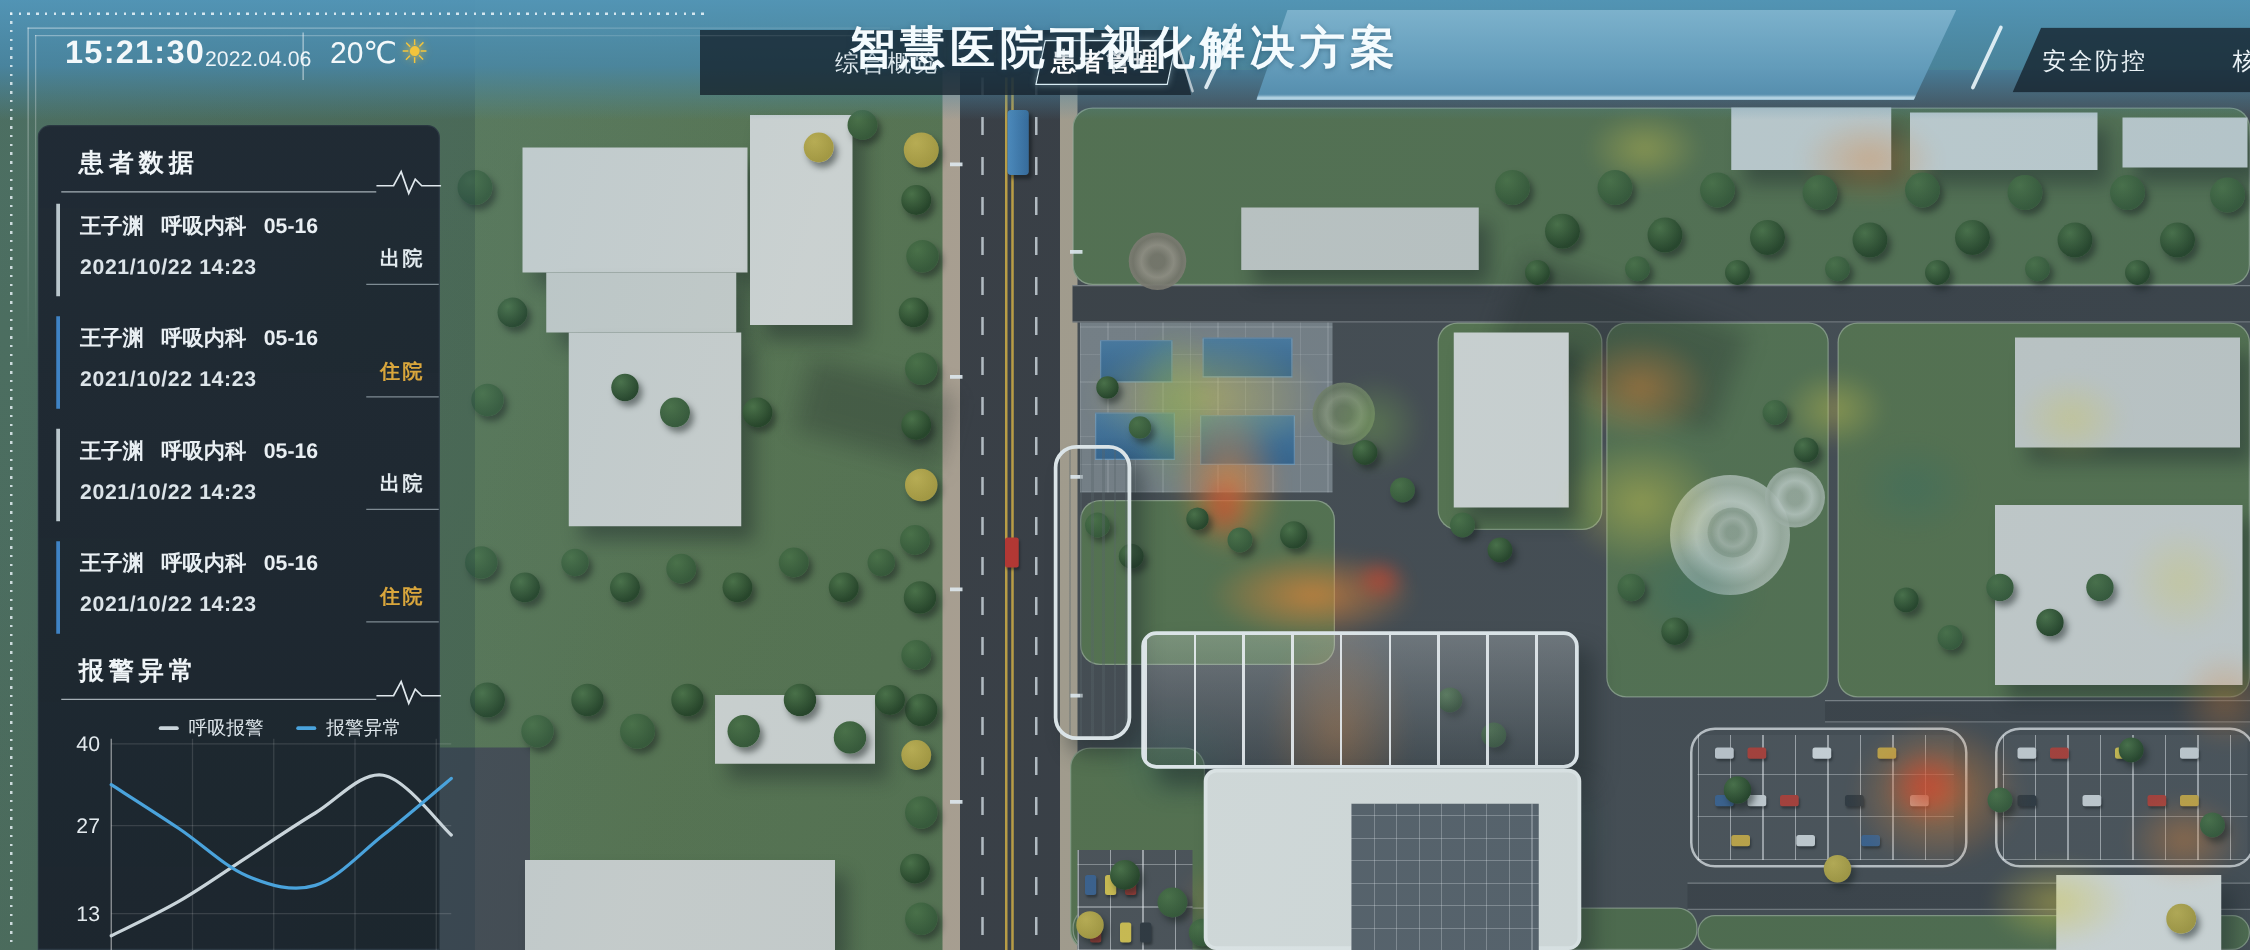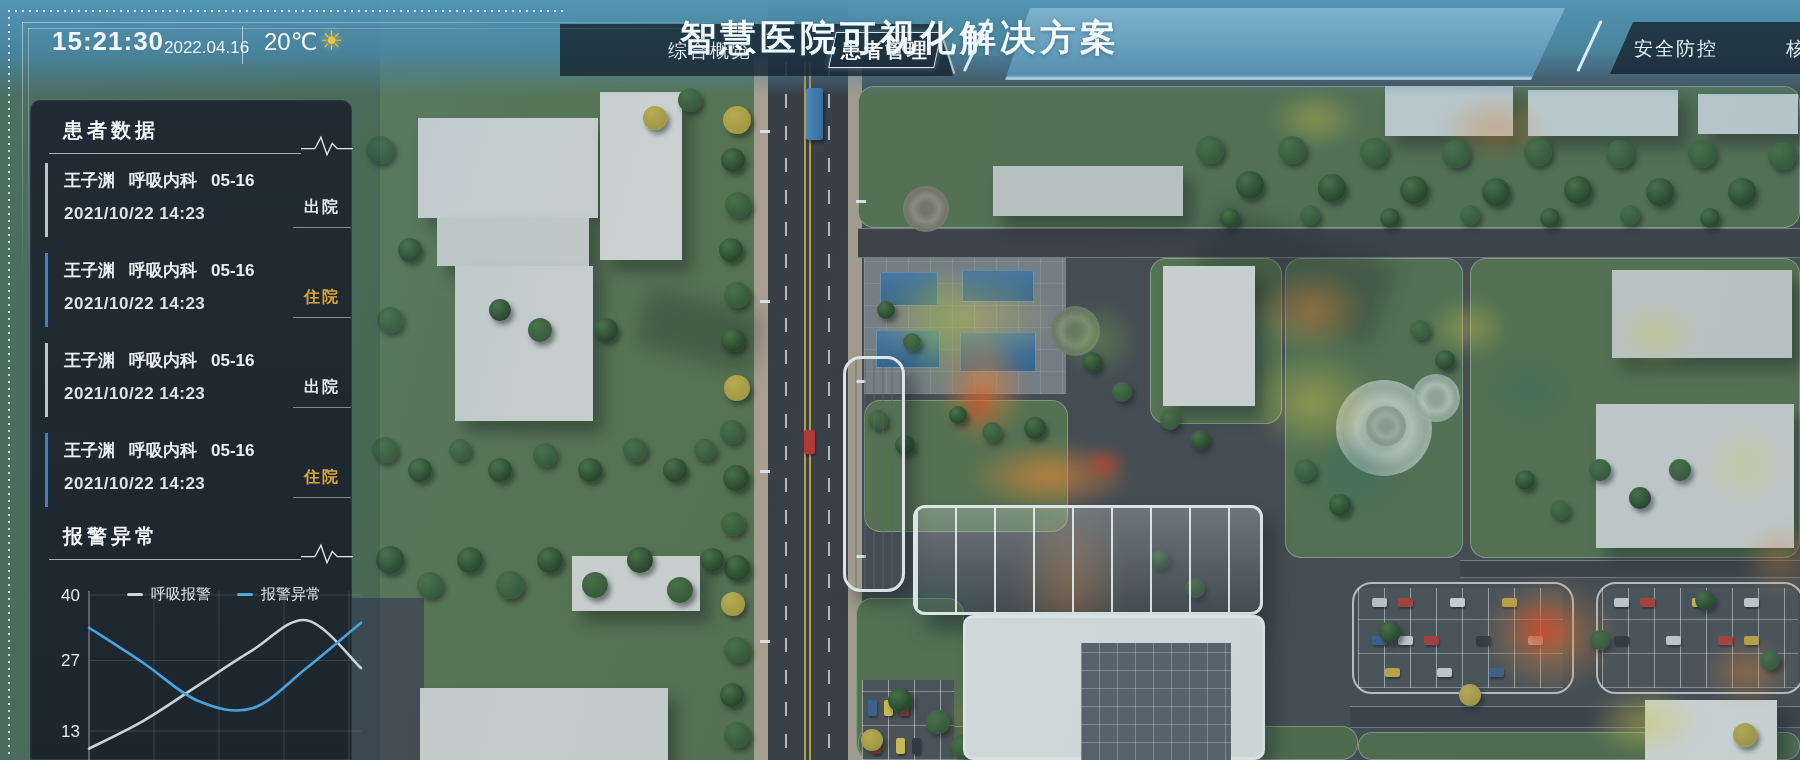--- a/index.html
+++ b/index.html
@@ -83,21 +83,21 @@
   .pulse{position:absolute;left:270px;width:52px;height:30px;}
   .p-item{position:absolute;left:14px;width:308px;height:74px;border-left:3px solid #b9c6cc;padding:6px 0 0 16px;font-weight:bold;}
   .p-item.hospitalized{border-left-color:#3f83c4;}
   .p-line1{font-size:17px;color:#e9eff3;}
   .p-line1 span{margin-right:14px;}
   .p-line2{font-size:17px;color:#dce4e9;margin-top:12px;letter-spacing:.5px;}
   .p-status{position:absolute;right:2px;top:34px;width:58px;text-align:center;font-size:16px;color:#e3ebef;
       padding-bottom:9px;border-bottom:1px solid rgba(205,220,228,.55);letter-spacing:2px;cursor:pointer;}
   .p-item.hospitalized .p-status{color:#d9a63c;}
   #legend{position:absolute;left:0px;top:468px;width:322px;height:20px;}
-  .leg-item{position:absolute;top:16px;display:flex;align-items:center;}
+  .leg-item{position:absolute;top:4px;display:flex;align-items:center;}
   .legend-dash{width:16px;height:3px;border-radius:2px;margin-right:8px;}
   .leg-label{font-size:15px;color:#dfe7ec;}
   #alarm-chart{position:absolute;left:24px;top:482px;width:310px;height:178px;overflow:visible;}
   #alarm-chart .grid{stroke:rgba(255,255,255,.13);stroke-width:1;}
   #alarm-chart .axis{stroke:rgba(255,255,255,.45);stroke-width:1;}
   #alarm-chart .tick{fill:#e3eaee;font-size:17px;text-anchor:end;}
 </style>
 </head>
 <body>
 
@@ -334,21 +334,21 @@
 
   <div id="header-band"></div>
   <div class="dot-h"></div>
   <div class="dot-v"></div>
   <div class="frame-h1"></div>
   <div class="frame-h2"></div>
   <div class="frame-v1"></div>
   <div class="frame-v2"></div>
 
   <div id="clock-time">15:21:30</div>
-  <div id="clock-date">2022.04.16</div>
+  <div id="clock-date">2022.04.06</div>
   <div id="hdr-div"></div>
   <div id="temp">20℃</div>
   <div id="sun">☀</div>
 
   <div id="nav-left">
     <div id="tab-overview">综合概览</div>
     <div id="tab-patient">
       <span>患者管理</span>
     </div>
   </div>

